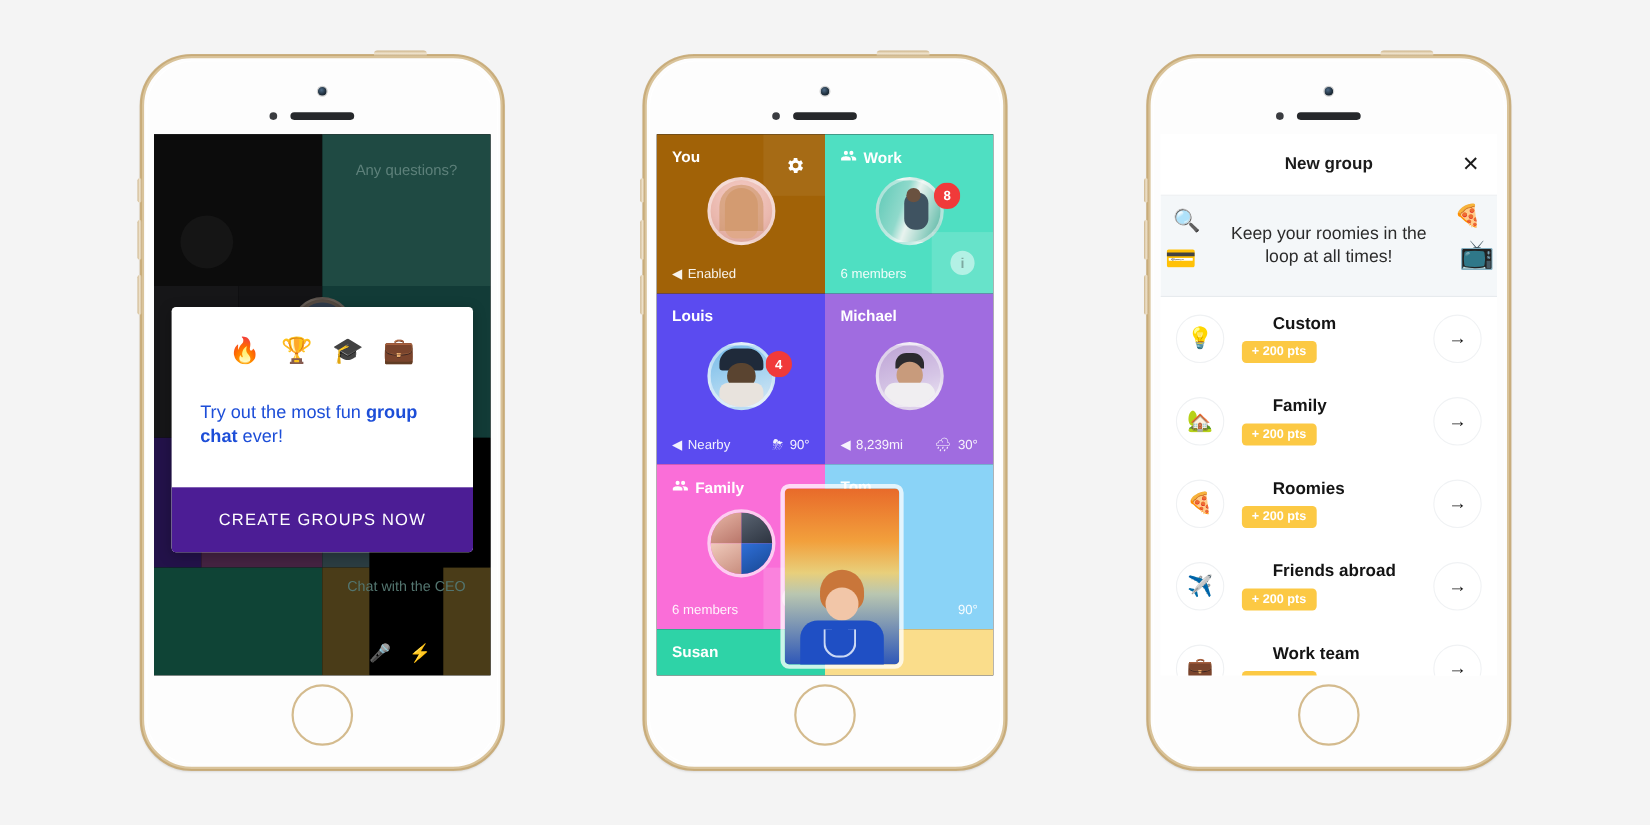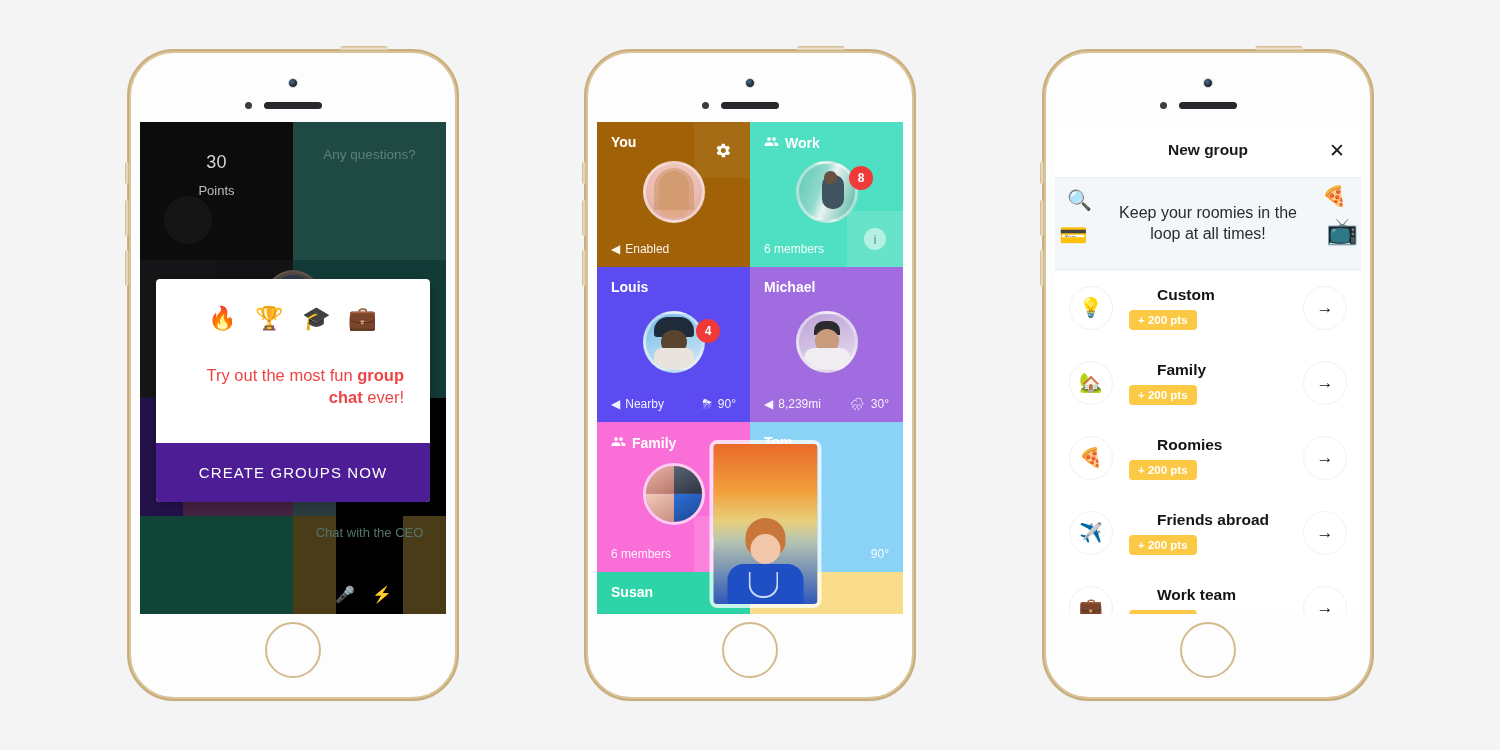--- a/index.html
+++ b/index.html
@@ -182,22 +182,22 @@
     left: 16px; top: 157px; width: 274px;
     border-radius: 4px; overflow: hidden;
     background: #fff;
     box-shadow: 0 3px 12px rgba(0,0,0,0.25);
   }
   .p1-modal .emojis {
     display: flex; justify-content: center; gap: 18px;
     padding: 26px 0 6px; font-size: 23px;
   }
   .p1-modal .headline {
-    padding: 26px 26px 34px; text-align: right;
-    font-size: 16.5px; color: #ef4444; line-height: 1.35;
+    padding: 26px 26px 34px; text-align: left;
+    font-size: 16.5px; color: #1d4ed8; line-height: 1.35;
   }
   .p1-modal .headline b { font-weight: 700; }
   .p1-cta {
     background: #4c1d95; color: #fff; text-align: center;
     padding: 21px 0; font-size: 15px; letter-spacing: 1.1px;
   }
 
   
   .p2-grid { position: absolute; inset: 0; }
   .p2-cell {
@@ -339,24 +339,20 @@
         <div class="p1-tile p1-r3c3"></div>
         <div class="p1-tile p1-r3c4"></div>
         <div class="p1-tile p1-r4c1"></div>
         <div class="p1-tile p1-r4c2"></div>
         <div class="p1-tile p1-r4c3"></div>
         <div class="p1-tile p1-r4c4"></div>
       </div>
 
       <div class="p1-avatar-ghost"></div>
 
-      <div class="p1-points">
-        <div class="num">30</div>
-        <div class="lbl">Points</div>
-      </div>
       <div class="p1-gear">
         <svg viewBox="0 0 24 24" width="16" height="16" fill="currentColor">
           <path d="M19.4 13a7.6 7.6 0 000-2l2-1.6-2-3.4-2.4 1a7.7 7.7 0 00-1.7-1l-.4-2.6h-4l-.4 2.6c-.6.2-1.2.6-1.7 1l-2.4-1-2 3.4L6.6 11a7.6 7.6 0 000 2l-2 1.6 2 3.4 2.4-1c.5.4 1.1.8 1.7 1l.4 2.6h4l.4-2.6c.6-.2 1.2-.6 1.7-1l2.4 1 2-3.4-2-1.6zM13 15.2A3.2 3.2 0 1113 8.8a3.2 3.2 0 010 6.4z"></path>
         </svg>
       </div>
 
       <div class="p1-q">Any questions?</div>
       <div class="p1-ceo-av">
         <div class="hair"></div>
         <div class="face"></div>

